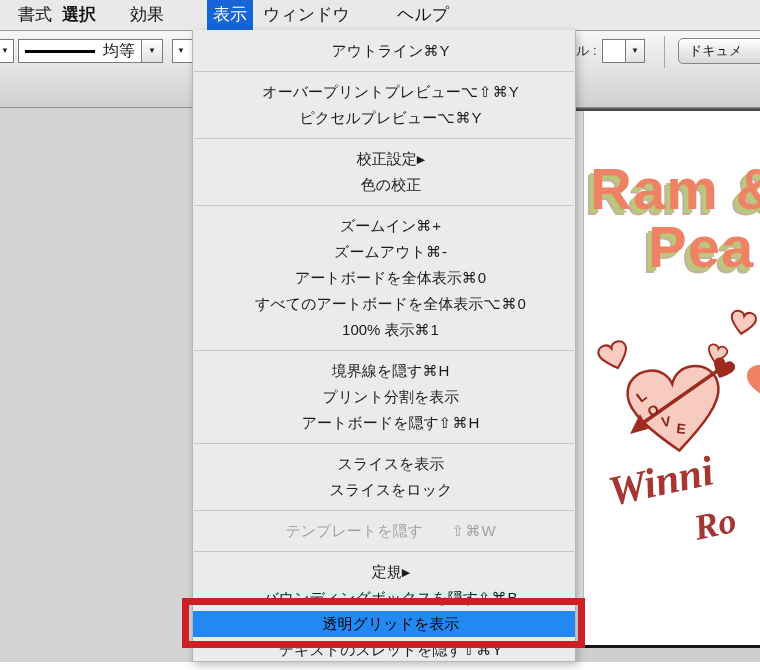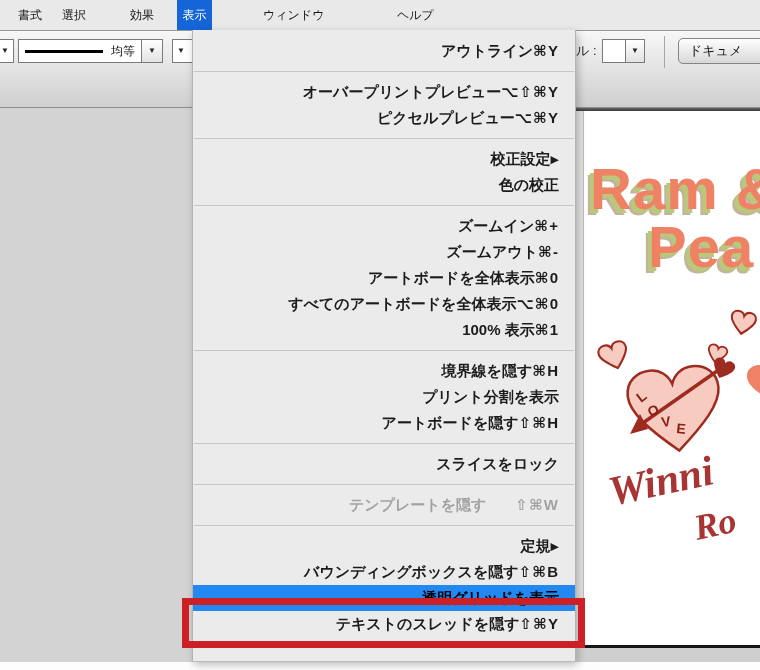--- a/index.html
+++ b/index.html
@@ -1,30 +1,30 @@
 <!DOCTYPE html>
 <html><head>
 <meta charset="utf-8">
 <style>
   html,body{margin:0;padding:0;}
   body{font-family:"Liberation Sans","DejaVu Sans",sans-serif;-webkit-font-smoothing:antialiased;}
   .screen{position:relative;width:760px;height:670px;background:#ffffff;overflow:hidden;}
 
   
   .menubar{position:absolute;left:0;top:0;width:760px;height:30px;background:#eae9e9;border-bottom:1px solid #979797;z-index:30;}
-  .mb-item{position:absolute;top:0;height:30px;line-height:30px;font-size:12px;color:#161616;white-space:nowrap;}
+  .mb-item{position:absolute;top:0;height:30px;line-height:30px;font-size:17px;color:#161616;white-space:nowrap;}
   .mb-item.selected{background:#1565d8;color:#ffffff;text-align:center;}
 
   
   .toolbar{position:absolute;left:0;top:31px;width:760px;height:76px;background:linear-gradient(#f7f7f7,#cfcfcf);border-bottom:1px solid #8e8e8e;z-index:10;}
   .tb-box{position:absolute;top:8px;height:24px;background:#ffffff;border:1px solid #7a7a7a;box-sizing:border-box;}
   .tb-arrow-btn{position:absolute;top:8px;height:24px;background:linear-gradient(#ffffff,#e2e2e2);border:1px solid #7a7a7a;box-sizing:border-box;text-align:center;line-height:22px;font-size:8px;color:#222;}
   .stroke-box{left:18px;width:124px;display:flex;align-items:center;padding:0 6px;}
   .stroke-line{flex:1;height:3px;background:#000;margin-right:8px;}
-  .stroke-label{font-size:12px;color:#111;}
+  .stroke-label{font-size:16px;color:#111;}
   .tb-label{position:absolute;top:8px;height:24px;line-height:24px;font-size:13px;color:#222;}
   .tb-vsep{position:absolute;left:664px;top:5px;width:1px;height:32px;background:#a6a6a6;}
   .doc-btn{position:absolute;left:678px;top:7px;width:110px;height:26px;border:1px solid #858585;border-radius:5px;background:linear-gradient(#fefefe,#d8d8d8);font-size:13px;color:#111;line-height:24px;padding:0 10px;box-sizing:border-box;white-space:nowrap;}
 
   
   .workspace{position:absolute;left:0;top:107px;width:760px;height:555px;background:#d3d3d3;z-index:1;}
   .bottom-strip{position:absolute;left:0;top:662px;width:760px;height:8px;background:#fdfdfd;z-index:5;}
 
   
   .doc-window{position:absolute;left:576px;top:104px;width:208px;height:558px;z-index:6;}
@@ -43,41 +43,41 @@
   .script.l1{left:24px;top:346px;font-size:42px;}
   .script.l2{left:110px;top:392px;font-size:36px;}
   .art-svg{position:absolute;left:0;top:0;}
   .love-letter{font-size:14px;font-weight:bold;fill:#8c2016;font-family:"Liberation Sans","DejaVu Sans",sans-serif;}
 
   
   .view-menu{position:absolute;left:192px;top:30px;width:384px;height:632px;background:#ebebeb;
              border-left:1px solid #b3b3b3;border-right:1px solid #b3b3b3;border-bottom:1px solid #b9b9b9;
              box-sizing:border-box;z-index:40;padding-top:8px;overflow:hidden;
              box-shadow:2px 3px 8px rgba(0,0,0,.25);}
-  .menu-item{height:26px;line-height:26px;padding:0 16px 0 30px;display:flex;justify-content:flex-end;align-items:center;font-size:15px;color:#1b1b1b;white-space:nowrap;font-weight:bold;}
+  .menu-item{height:26px;line-height:26px;padding:0 16px 0 30px;display:flex;justify-content:center;align-items:center;font-size:15px;color:#1b1b1b;white-space:nowrap;}
   .menu-item.highlighted{background:#2289f3;color:#000000;}
   .menu-item.disabled{color:#a2a2a2;gap:29px;}
   .mi-shortcut{letter-spacing:1px;font-size:15px;}
   .mi-arrow{font-size:11px;}
   .menu-sep{height:15px;position:relative;}
   .menu-sep::after{content:'';position:absolute;left:1px;right:1px;top:7px;height:1px;background:#c6c6c6;}
 
   
   .red-box{position:absolute;left:182px;top:598px;width:403px;height:50px;border:7px solid #cd2026;box-sizing:border-box;z-index:60;}
 </style>
 </head>
 <body>
 
 <div class="screen">
 
   <div class="menubar">
     <span class="mb-item" style="left:18px;">書式</span>
-    <span class="mb-item" style="left:62px;">選択</span>
+    <span class="mb-item" style="left:62px;font-weight:bold;">選択</span>
     <span class="mb-item" style="left:130px;">効果</span>
-    <span class="mb-item selected" style="left:177px;width:35px;">表示</span>
+    <span class="mb-item selected" style="left:207px;width:46px;">表示</span>
     <span class="mb-item" style="left:263px;">ウィンドウ</span>
     <span class="mb-item" style="left:373px;margin-left:24px;">ヘルプ</span>
   </div>
 
   <div class="toolbar">
     <div class="tb-box" style="left:-28px;width:42px;">
       <span style="position:absolute;right:4px;top:0;line-height:22px;font-size:8px;color:#222;">▼</span>
     </div>
     <div class="tb-box stroke-box">
       <span class="stroke-line"></span>
@@ -197,20 +197,23 @@
       </div>
       <div class="menu-item">
         <span class="mi-label">プリント分割を表示</span>
       </div>
       <div class="menu-item">
         <span class="mi-label">アートボードを隠す</span>
         <span class="mi-shortcut">⇧⌘H</span>
       </div>
       <div class="menu-sep"></div>
       <div class="menu-item">
+        <span class="mi-label">スライスを表示</span>
+      </div>
+      <div class="menu-item">
         <span class="mi-label">スライスをロック</span>
       </div>
       <div class="menu-sep"></div>
       <div class="menu-item disabled">
         <span class="mi-label">テンプレートを隠す</span>
         <span class="mi-shortcut">⇧⌘W</span>
       </div>
       <div class="menu-sep"></div>
       <div class="menu-item">
         <span class="mi-label">定規</span>

